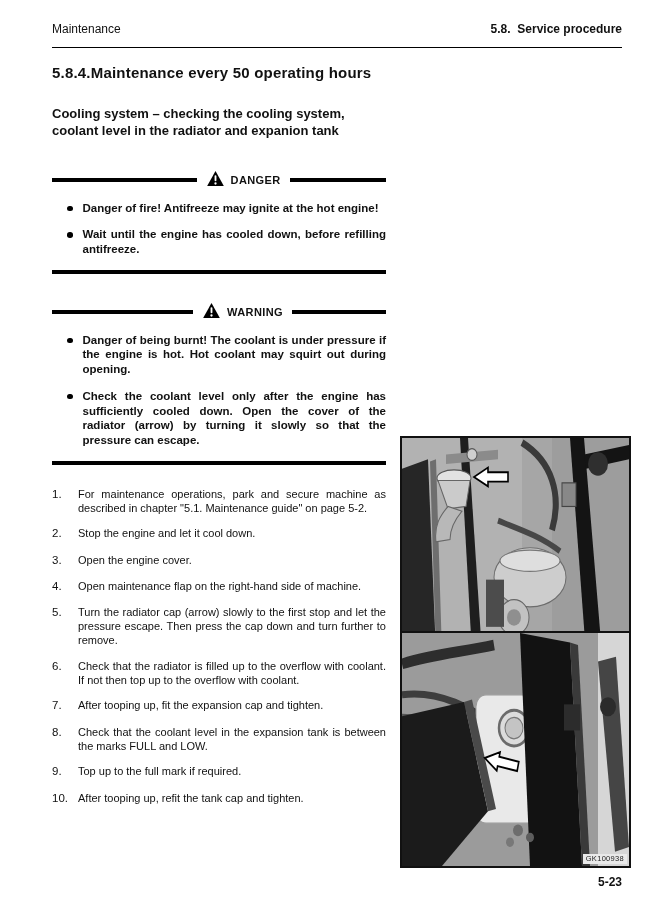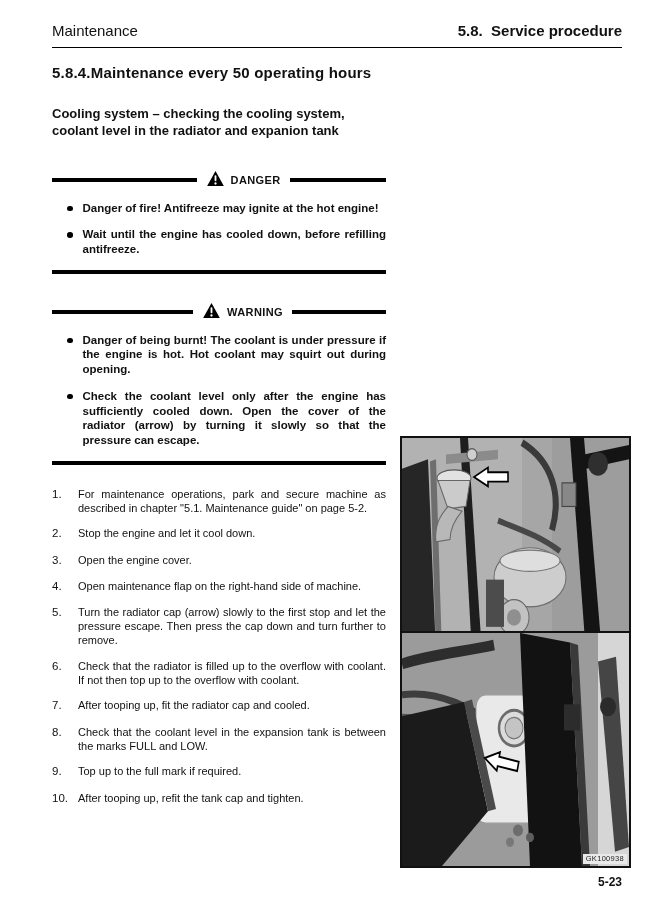--- a/index.html
+++ b/index.html
@@ -7,21 +7,21 @@
   .page {
     position:relative; width:653px; height:919px; margin:0 auto;
     background:#ffffff; color:#111;
     font-family:"Liberation Sans", sans-serif;
     overflow:hidden;
   }
   
   .hdr {
     position:absolute; left:52px; right:31px; top:22px;
     display:flex; justify-content:space-between; align-items:baseline;
-    font-size:15px;
+    font-size:12px;
   }
   .hdr-right { font-weight:bold; white-space:pre; }
   .hdr-rule { position:absolute; left:52px; right:31px; top:47px; height:1px; background:#000; }
 
   
   .col { position:absolute; left:52px; top:64px; width:334px; }
 
   h1.section-title { font-size:15px; font-weight:bold; letter-spacing:.2px; }
   h1.section-title .no { display:inline-block; }
 
@@ -156,21 +156,21 @@
       <li>
           <span class="num">5.</span>
           <p>Turn the radiator cap (arrow) slowly to the first stop and let the pressure escape. Then press the cap down and turn further to remove.</p>
         </li>
       <li>
           <span class="num">6.</span>
           <p>Check that the radiator is filled up to the overflow with coolant. If not then top up to the overflow with coolant.</p>
         </li>
       <li>
           <span class="num">7.</span>
-          <p>After tooping up, fit the radiator cap and cooled.</p>
+          <p>After tooping up, fit the expansion cap and tighten.</p>
         </li>
       <li>
           <span class="num">8.</span>
           <p>Check that the coolant level in the expansion tank is between the marks FULL and LOW.</p>
         </li>
       <li>
           <span class="num">9.</span>
           <p>Top up to the full mark if required.</p>
         </li>
       <li>

